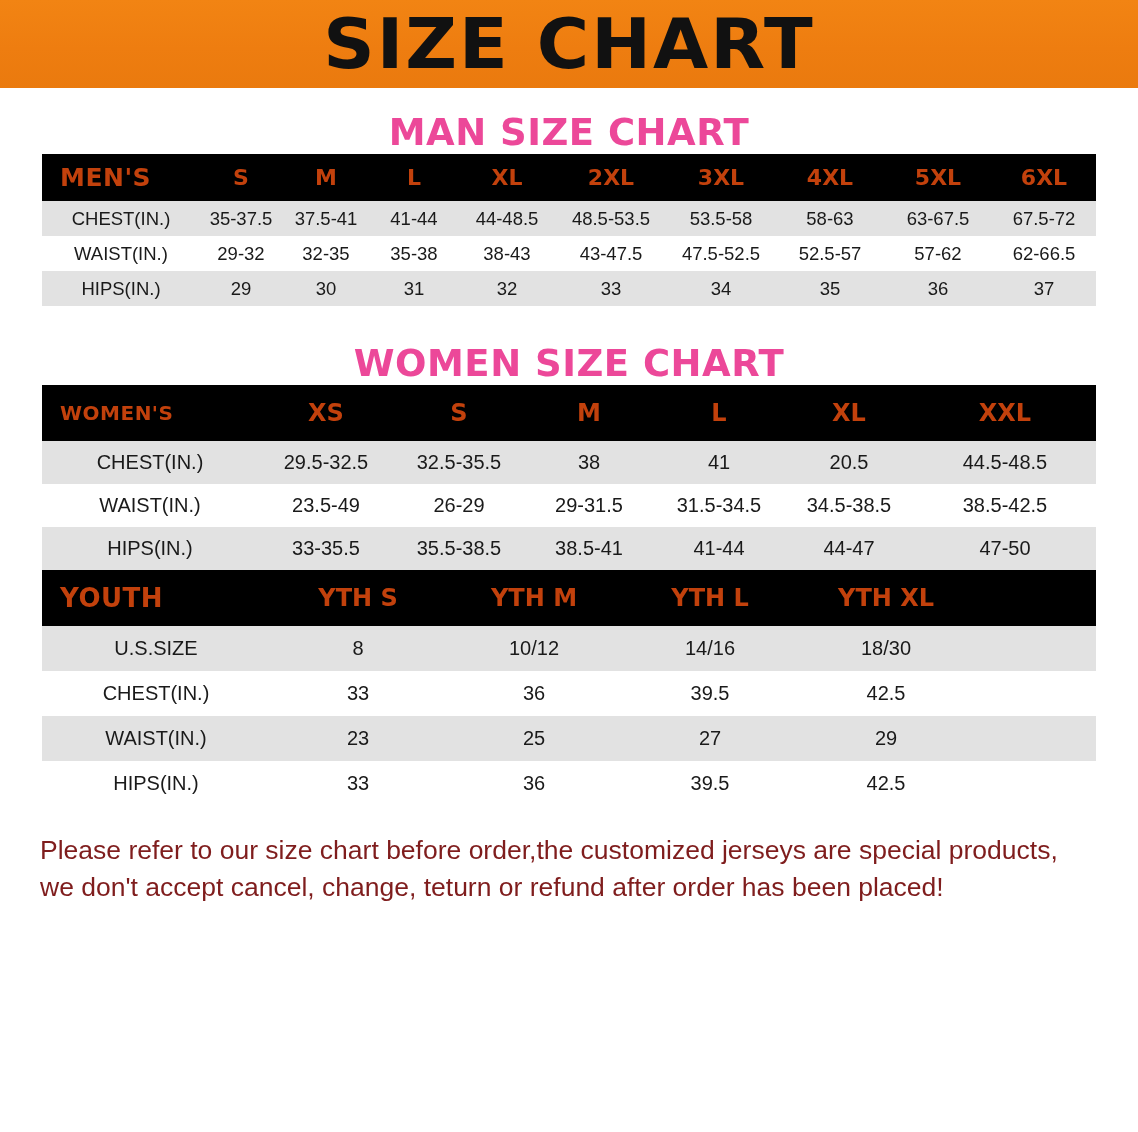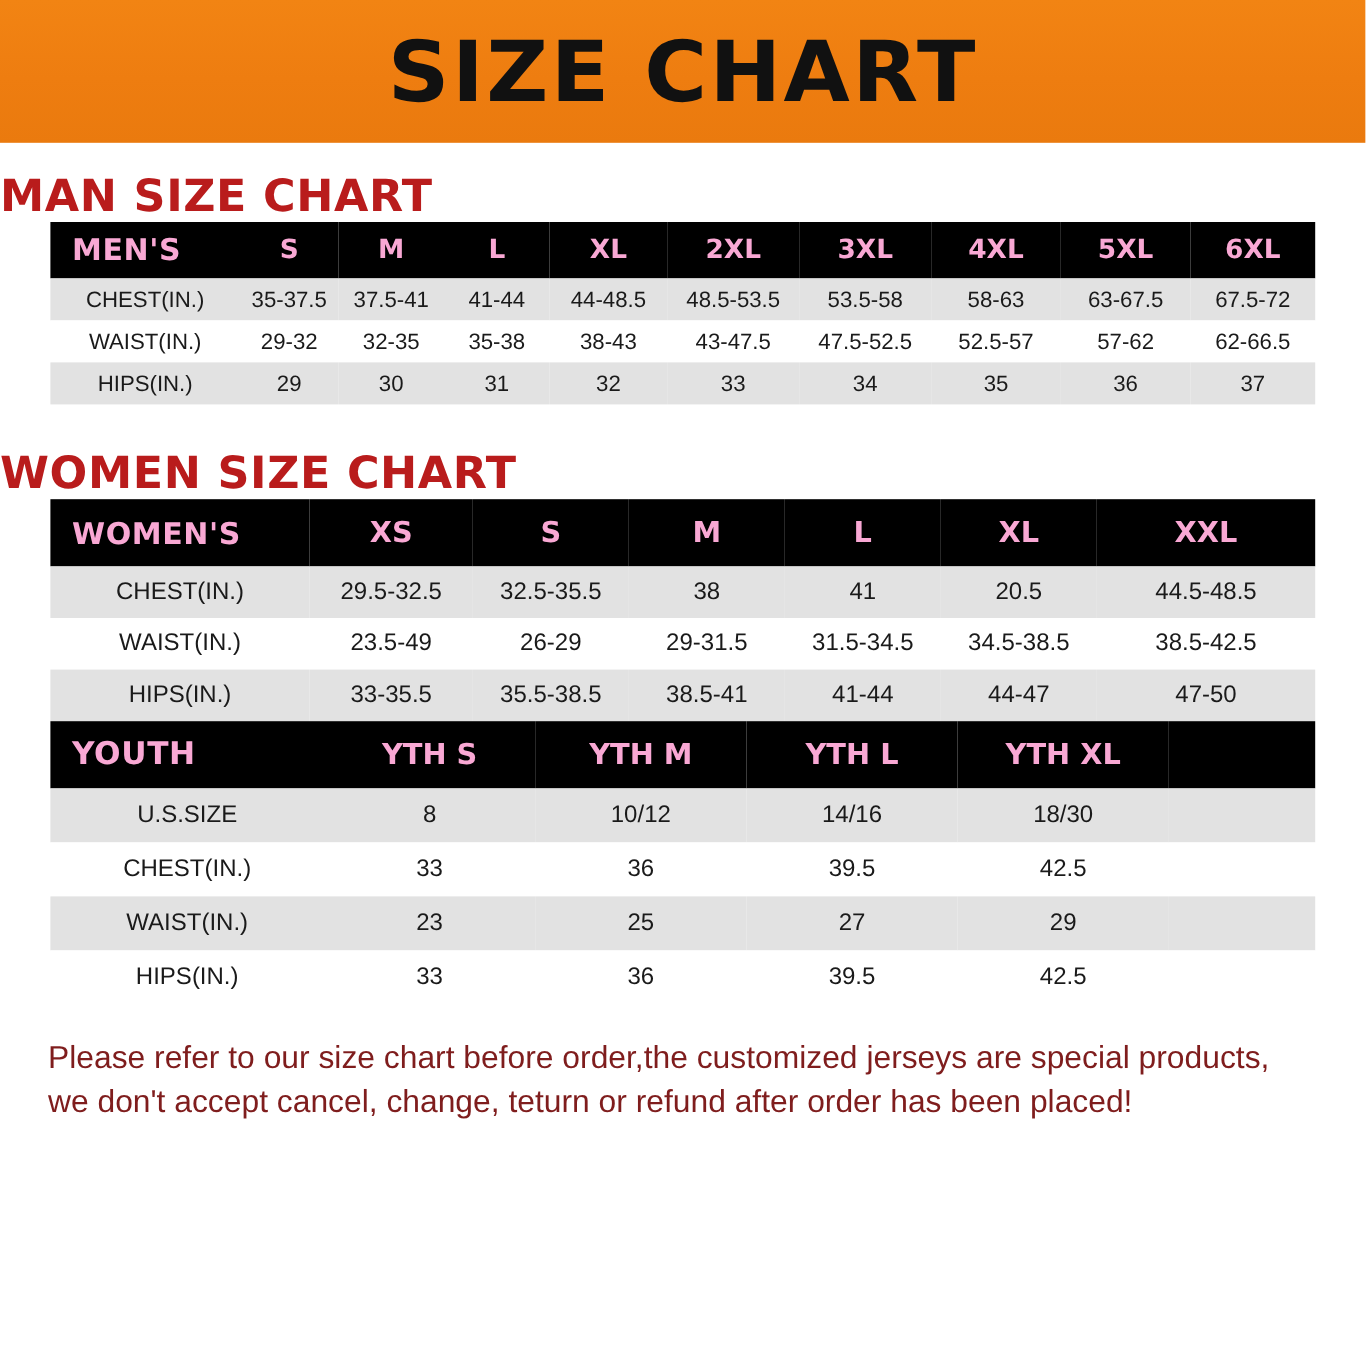--- a/index.html
+++ b/index.html
@@ -16,61 +16,61 @@
   }
   .page {
     position: relative;
     width: 1138px;
     height: 1132px;
     background: #ffffff;
   }
 
   
   .banner {
-    height: 119px;
+    height: 88px;
     background: linear-gradient(180deg, #f28413 0%, #ee7d10 55%, #ea7a0e 100%);
     display: flex;
     align-items: center;
     justify-content: center;
     overflow: hidden;
   }
   .banner-title {
     font-family: "DejaVu Sans", sans-serif;
     font-weight: bold;
     font-size: 70px;
     letter-spacing: 2px;
     color: #111111;
     line-height: 1;
     transform: scaleX(1.02);
   }
 
   
   .section-heading {
-    text-align: left;
+    text-align: center;
     font-family: "DejaVu Sans", sans-serif;
     font-weight: bold;
-    color: #b91c1c;
+    color: #ec4899;
     letter-spacing: 0.5px;
   }
   .heading-man   { font-size: 37px; margin-top: 23px; }
   .heading-women { font-size: 37px; margin-top: 36px; }
   .heading-youth { font-size: 37px; margin-top: 44px; }
 
   
   .table-wrap {
     margin: 0 42px;
   }
   table.size-table {
     width: 1054px;
     border-collapse: collapse;
     table-layout: fixed;
   }
   table.size-table thead th {
     background: #000000;
-    color: #f9a8d4;
+    color: #c2410c;
     font-family: "DejaVu Sans", sans-serif;
     font-weight: bold;
     text-align: center;
     padding: 0;
   }
   table.size-table thead th.first-col {
     text-align: left;
     padding-left: 18px;
   }
   table.size-table tbody td {
@@ -87,21 +87,21 @@
   tr.row-plain td { background: #ffffff; }
 
   
   #men-table thead th { height: 47px; font-size: 22px; }
   #men-table thead th.first-col { font-size: 25px; letter-spacing: 0.5px; }
   #men-table tbody td { height: 35px; font-size: 18.5px; }
   #men-table tbody td.first-col { font-size: 18.5px; }
 
   
   #women-table thead th { height: 56px; font-size: 24px; }
-  #women-table thead th.first-col { font-size: 25px; letter-spacing: 0.5px; }
+  #women-table thead th.first-col { font-size: 20px; letter-spacing: 0.5px; }
   #women-table tbody td { height: 43px; font-size: 20px; }
 
   
   #youth-table thead th { height: 56px; font-size: 24px; }
   #youth-table thead th.first-col { font-size: 26px; letter-spacing: 0.5px; }
   #youth-table tbody td { height: 45px; font-size: 20px; }
 
   
   .footer-note {
     margin: 26px 40px 0 40px;

